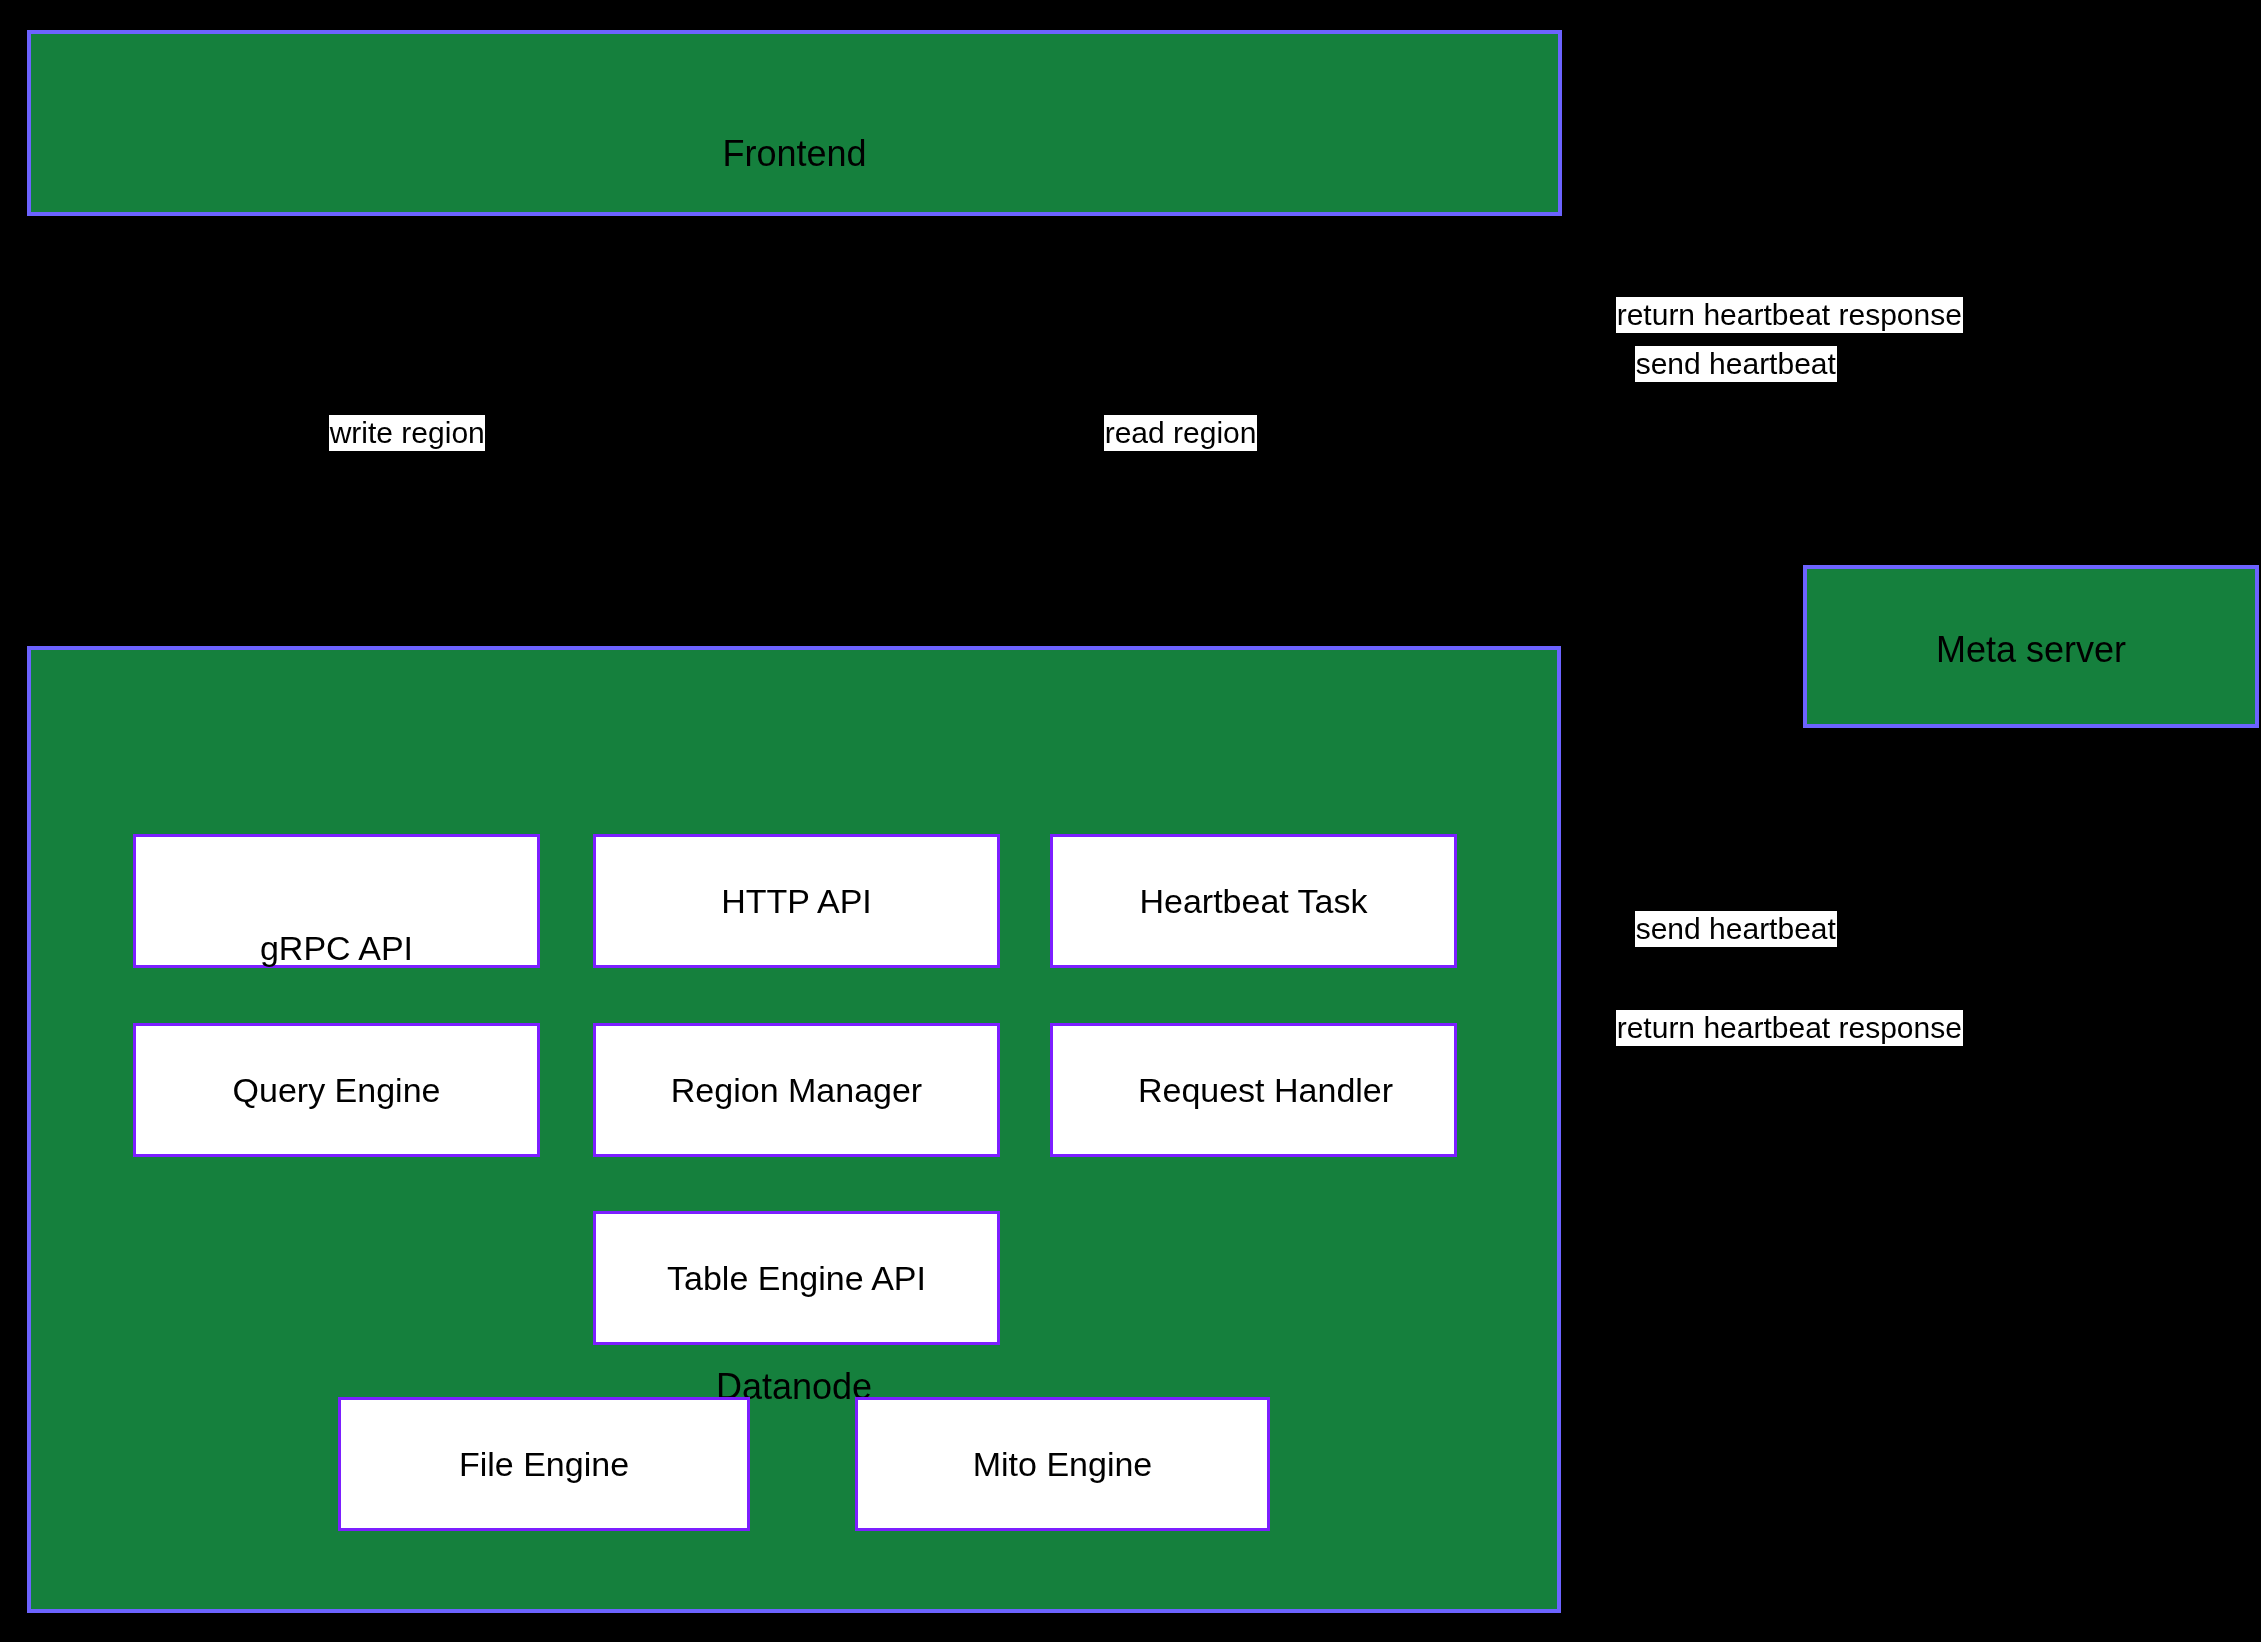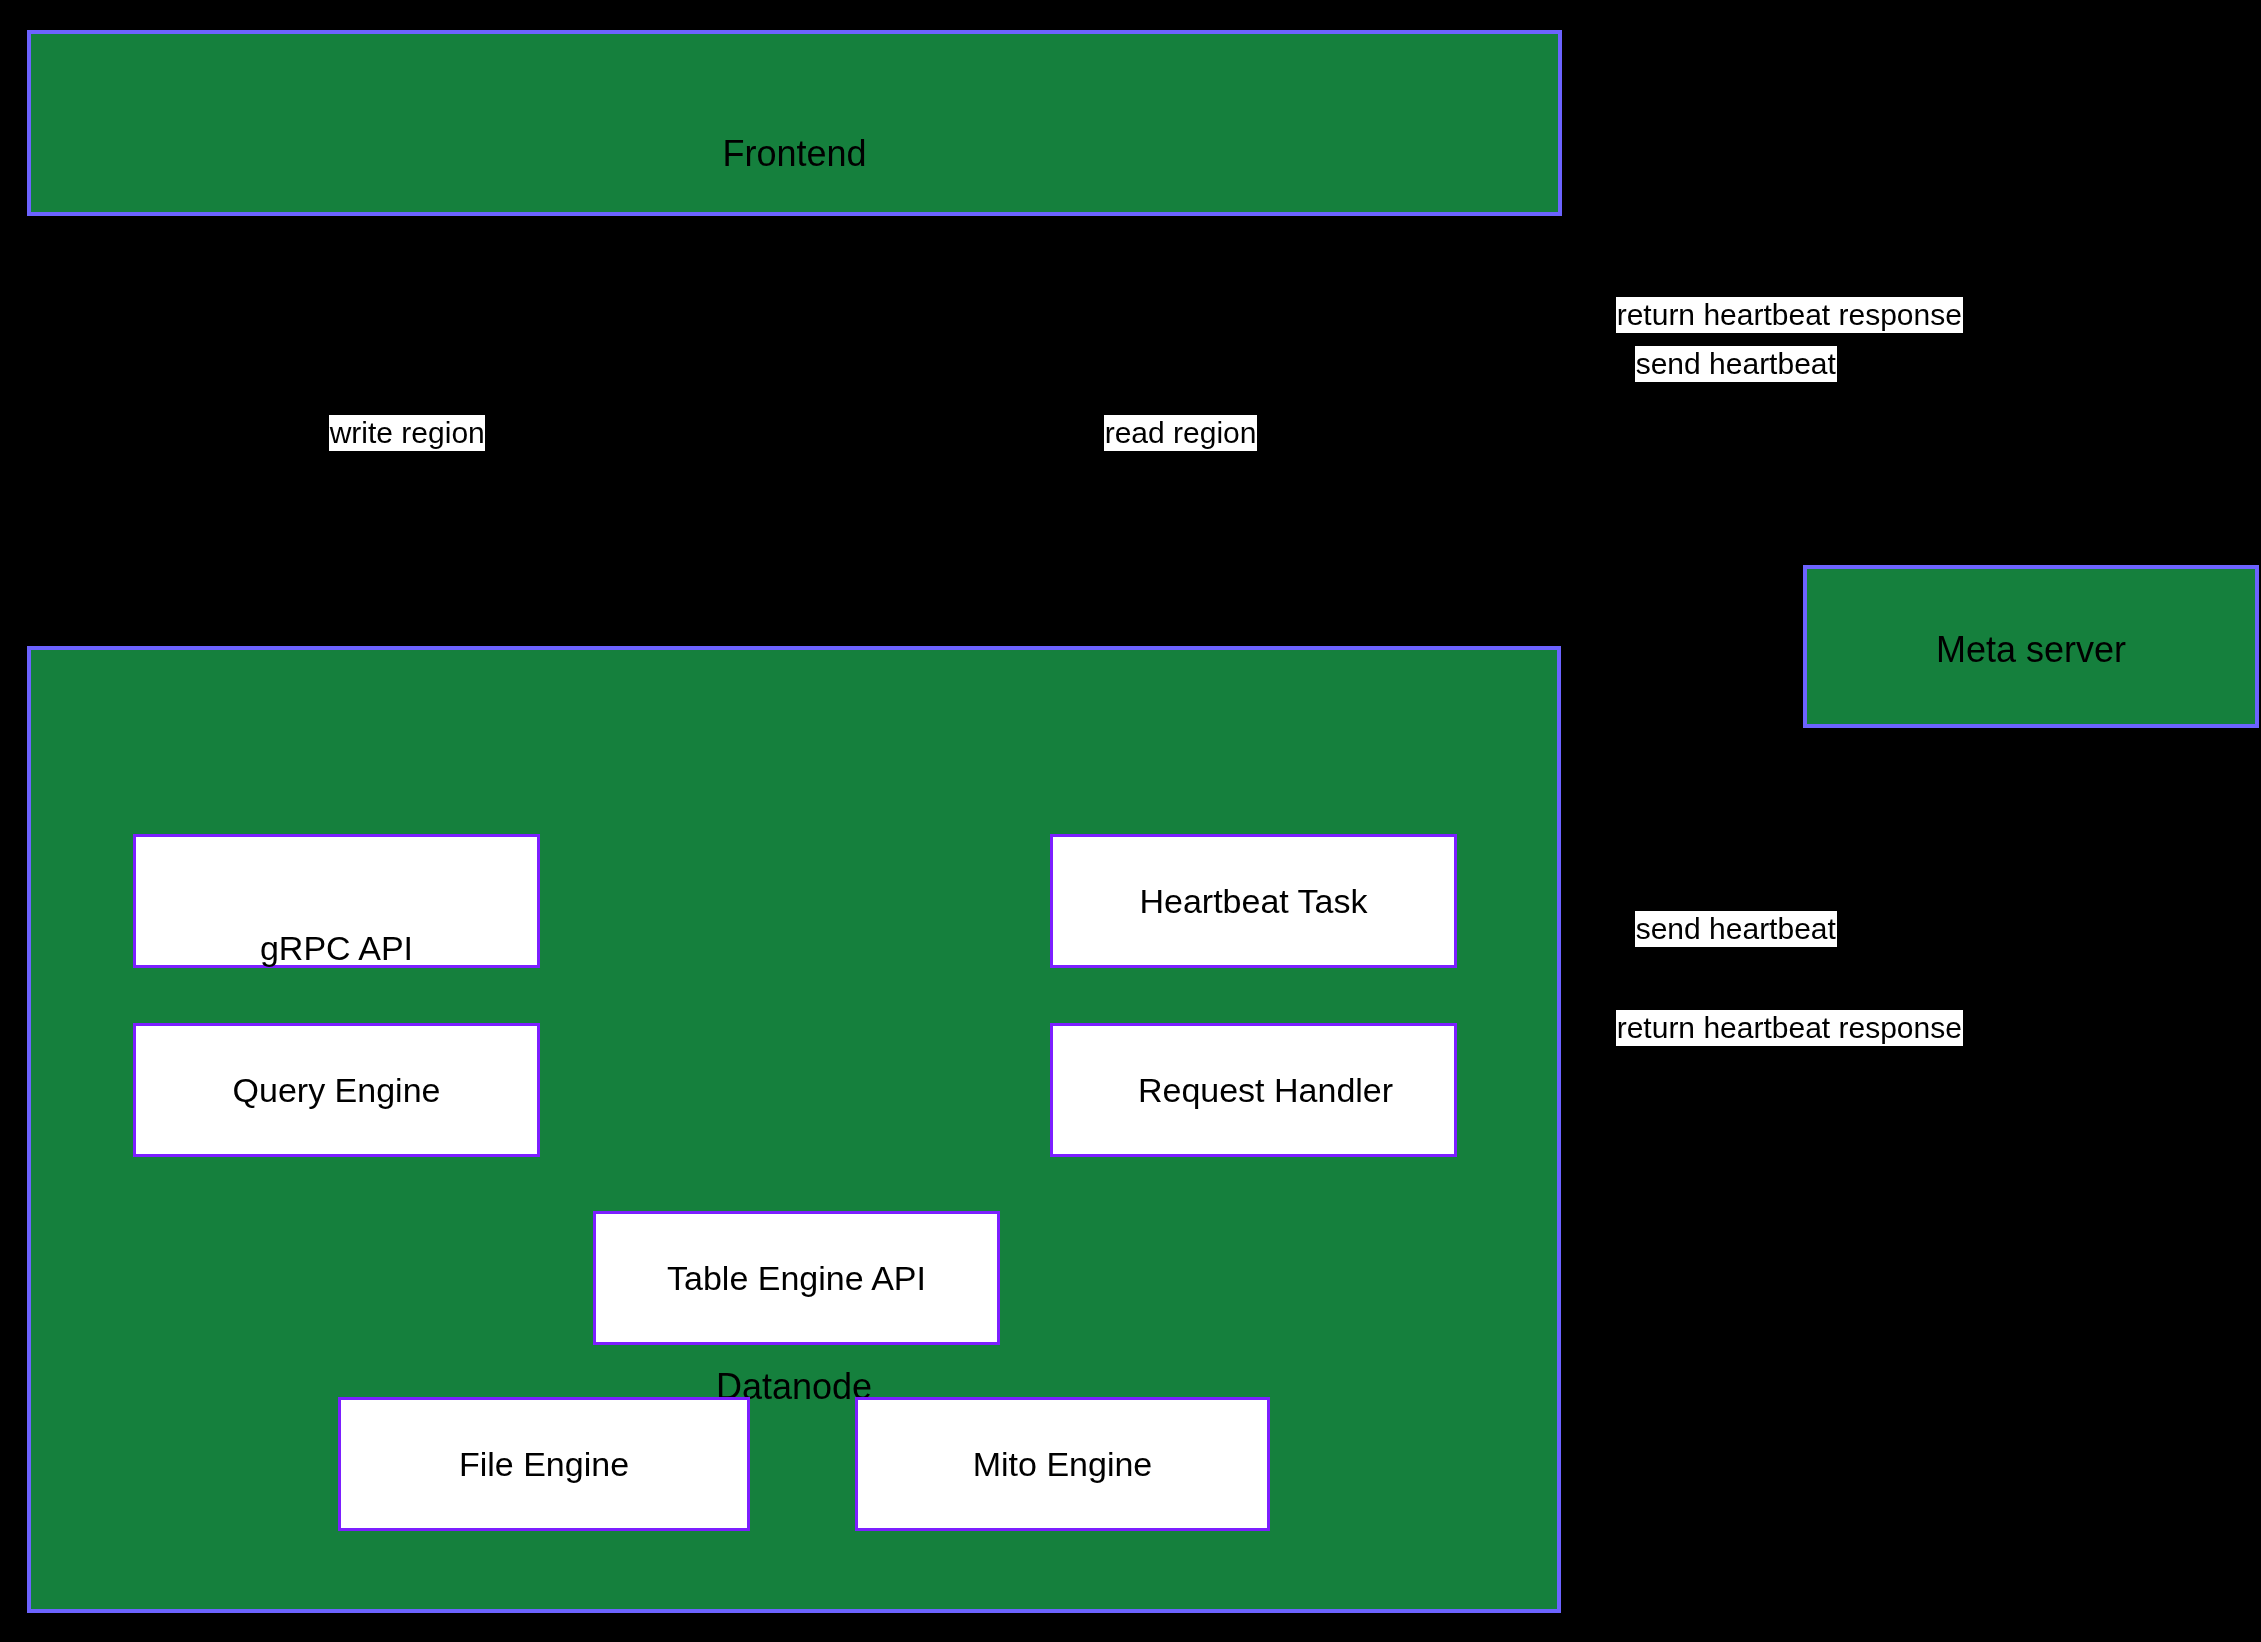--- a/index.html
+++ b/index.html
@@ -115,29 +115,35 @@
   </div>
 
   <div class="node-outer" style="left:27px; top:646px; width:1534px; height:967px;">
     <span class="node-title" style="top:719px;">Datanode</span>
   </div>
 
   <div class="node-inner" style="left:133px; top:834px; width:407px; height:134px;align-items:flex-end;">
     <span>gRPC API</span>
   </div>
 
+  <div class="node-inner" style="left:593px; top:834px; width:407px; height:134px;">
+    <span>HTTP API</span>
+  </div>
 
   <div class="node-inner" style="left:1050px; top:834px; width:407px; height:134px;">
     <span>Heartbeat Task</span>
   </div>
 
   <div class="node-inner" style="left:133px; top:1023px; width:407px; height:134px;">
     <span>Query Engine</span>
   </div>
 
+  <div class="node-inner" style="left:593px; top:1023px; width:407px; height:134px;">
+    <span>Region Manager</span>
+  </div>
 
   <div class="node-inner" style="left:1050px; top:1023px; width:407px; height:134px;padding-left:24px;">
     <span>Request Handler</span>
   </div>
 
   <div class="node-inner" style="left:593px; top:1211px; width:407px; height:134px;">
     <span>Table Engine API</span>
   </div>
 
   <div class="node-inner" style="left:338px; top:1397px; width:412px; height:134px;">

